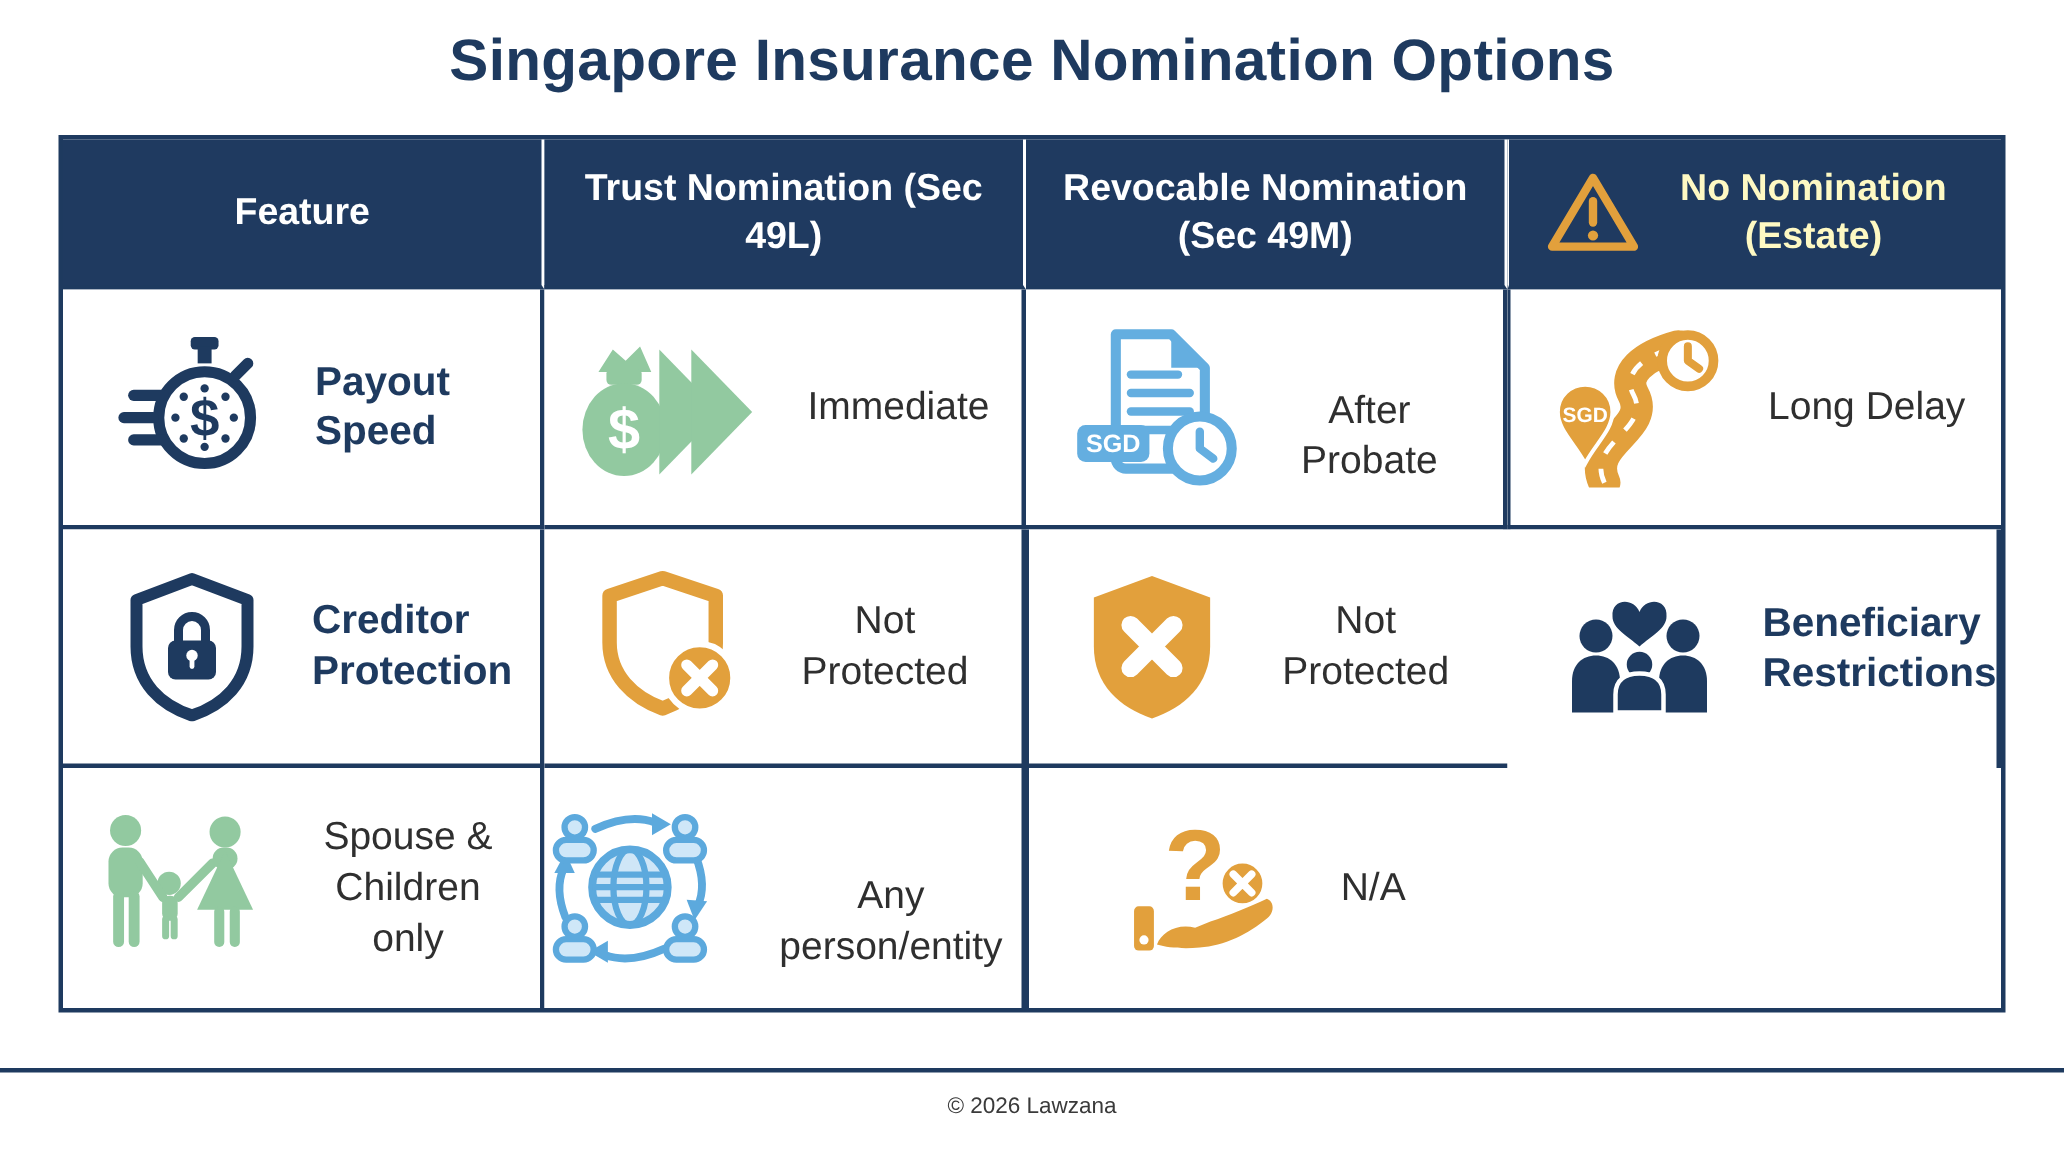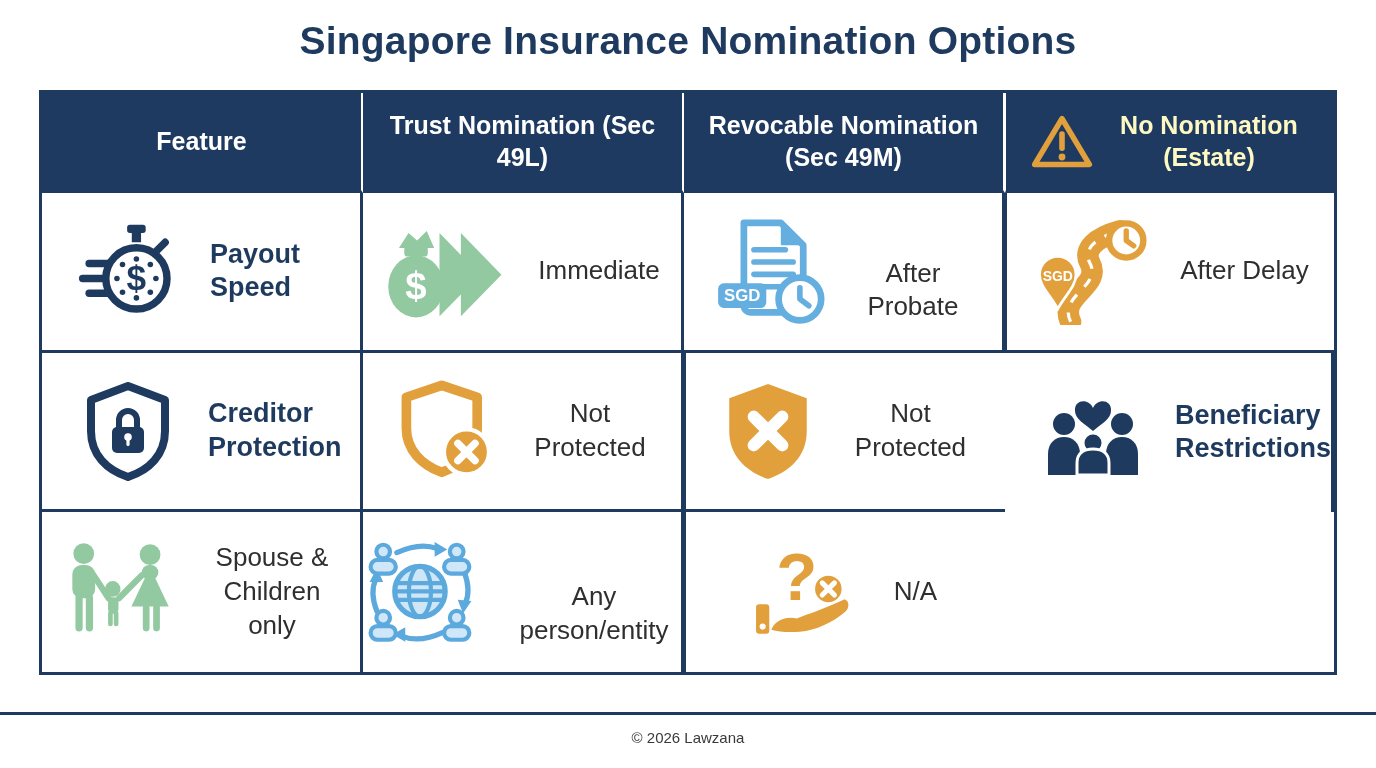--- a/index.html
+++ b/index.html
@@ -133,21 +133,21 @@
     <span class="icon">
       <svg width="120" height="107" viewBox="0 0 112 100">
         <path d="M36 97 C24 72 66 64 54 42 C47 29 60 18 82 12" fill="none" stroke="#e2a03c" stroke-width="20" stroke-linecap="round"></path>
         <path d="M36 97 C24 72 66 64 54 42 C47 29 60 18 82 12" fill="none" stroke="#ffffff" stroke-width="3" stroke-dasharray="9 10"></path>
         <circle cx="88" cy="21" r="16" fill="#ffffff" stroke="#e2a03c" stroke-width="6"></circle>
         <path d="M88 12 V21 L95 26" stroke="#e2a03c" stroke-width="5" fill="none" stroke-linecap="round" stroke-linejoin="round"></path>
         <path d="M24 36 C33 36 41 43 41 53 C41 64 31 72 24 85 C17 72 7 64 7 53 C7 43 15 36 24 36 Z" fill="#e2a03c" stroke="#ffffff" stroke-width="2.5"></path>
         <text x="24" y="59" font-size="13" font-weight="bold" fill="#ffffff" text-anchor="middle" font-family="'Liberation Sans', sans-serif">SGD</text>
       </svg>
     </span>
-    <span class="val">After Delay</span>
+    <span class="val">Long Delay</span>
   </div>
 
   <div class="cell feature">
     <span class="icon">
       <svg width="100" height="100" viewBox="0 0 100 100">
         <path d="M50 5 L87 19 V50 C87 74 71 89 50 96 C29 89 13 74 13 50 V19 Z" fill="none" stroke="#1e3a5f" stroke-width="8" stroke-linejoin="round"></path>
         <path d="M41 48 V39 a9 9 0 0 1 18 0 V48" fill="none" stroke="#1e3a5f" stroke-width="6"></path>
         <rect x="34" y="46" width="32" height="26" rx="5" fill="#1e3a5f"></rect>
         <circle cx="50" cy="56" r="3.8" fill="#ffffff"></circle>
         <rect x="48.4" y="57" width="3.2" height="8" rx="1.6" fill="#ffffff"></rect>

